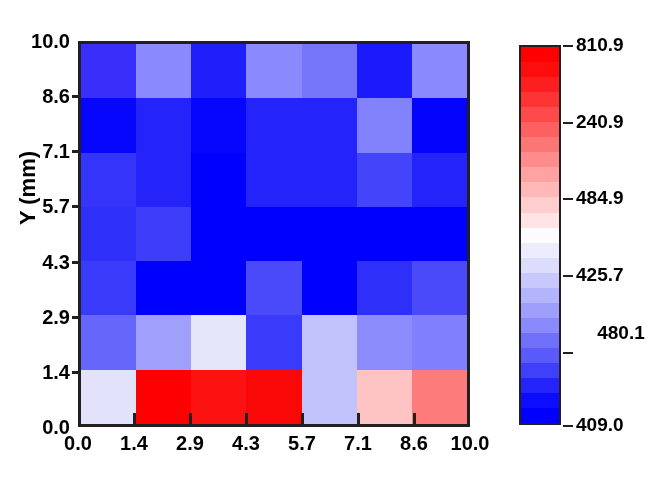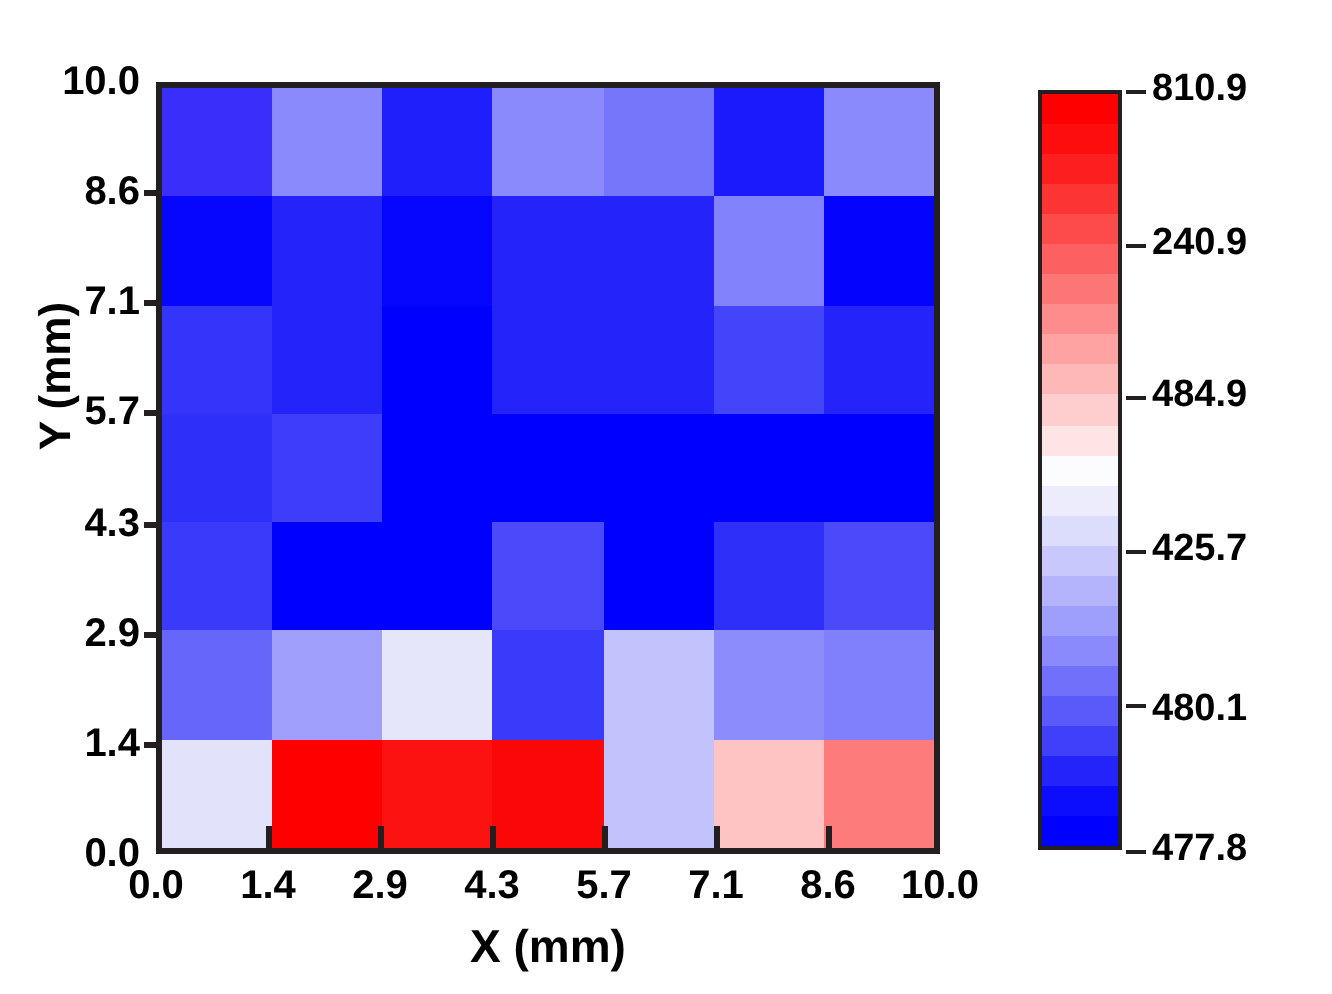--- a/index.html
+++ b/index.html
@@ -165,21 +165,20 @@
       <div class="xtick-label" style="left: 211px;">4.3</div>
       <div class="xtick-mark" style="left: 245px;"></div>
       <div class="xtick-label" style="left: 267px;">5.7</div>
       <div class="xtick-mark" style="left: 301px;"></div>
       <div class="xtick-label" style="left: 323px;">7.1</div>
       <div class="xtick-mark" style="left: 357px;"></div>
       <div class="xtick-label" style="left: 379px;">8.6</div>
       <div class="xtick-mark" style="left: 413px;"></div>
       <div class="xtick-label" style="left: 435px;">10.0</div>
     </div>
-  <div id="xlabel">X (mm)</div>
 
   <div id="cbar-frame">
     <div id="cbar-gradient">
         <div style="background: rgb(255, 0, 0);"></div>
         <div style="background: rgb(254, 13, 13);"></div>
         <div style="background: rgb(253, 31, 31);"></div>
         <div style="background: rgb(253, 52, 52);"></div>
         <div style="background: rgb(253, 75, 75);"></div>
         <div style="background: rgb(253, 96, 96);"></div>
         <div style="background: rgb(253, 118, 118);"></div>
@@ -206,18 +205,18 @@
   <div id="cbar-ticks">
       <div class="cbtick-mark" style="top: 45px;"></div>
       <div class="cbtick-label" style="top: 45px;">810.9</div>
       <div class="cbtick-mark" style="top: 121.639px;"></div>
       <div class="cbtick-label" style="top: 121.639px;">240.9</div>
       <div class="cbtick-mark" style="top: 198.277px;"></div>
       <div class="cbtick-label" style="top: 198.277px;">484.9</div>
       <div class="cbtick-mark" style="top: 274.916px;"></div>
       <div class="cbtick-label" style="top: 274.916px;">425.7</div>
       <div class="cbtick-mark" style="top: 351.555px;"></div>
-      <div class="cbtick-label" style="top: 355px;">480.1</div>
+      <div class="cbtick-label" style="top: 333px; text-align: center;">480.1</div>
       <div class="cbtick-mark" style="top: 425px;"></div>
-      <div class="cbtick-label" style="top: 425px;">477.8</div>
+      <div class="cbtick-label" style="top: 425px;">409.0</div>
     </div>
 
 </div>
 
 </body></html>

